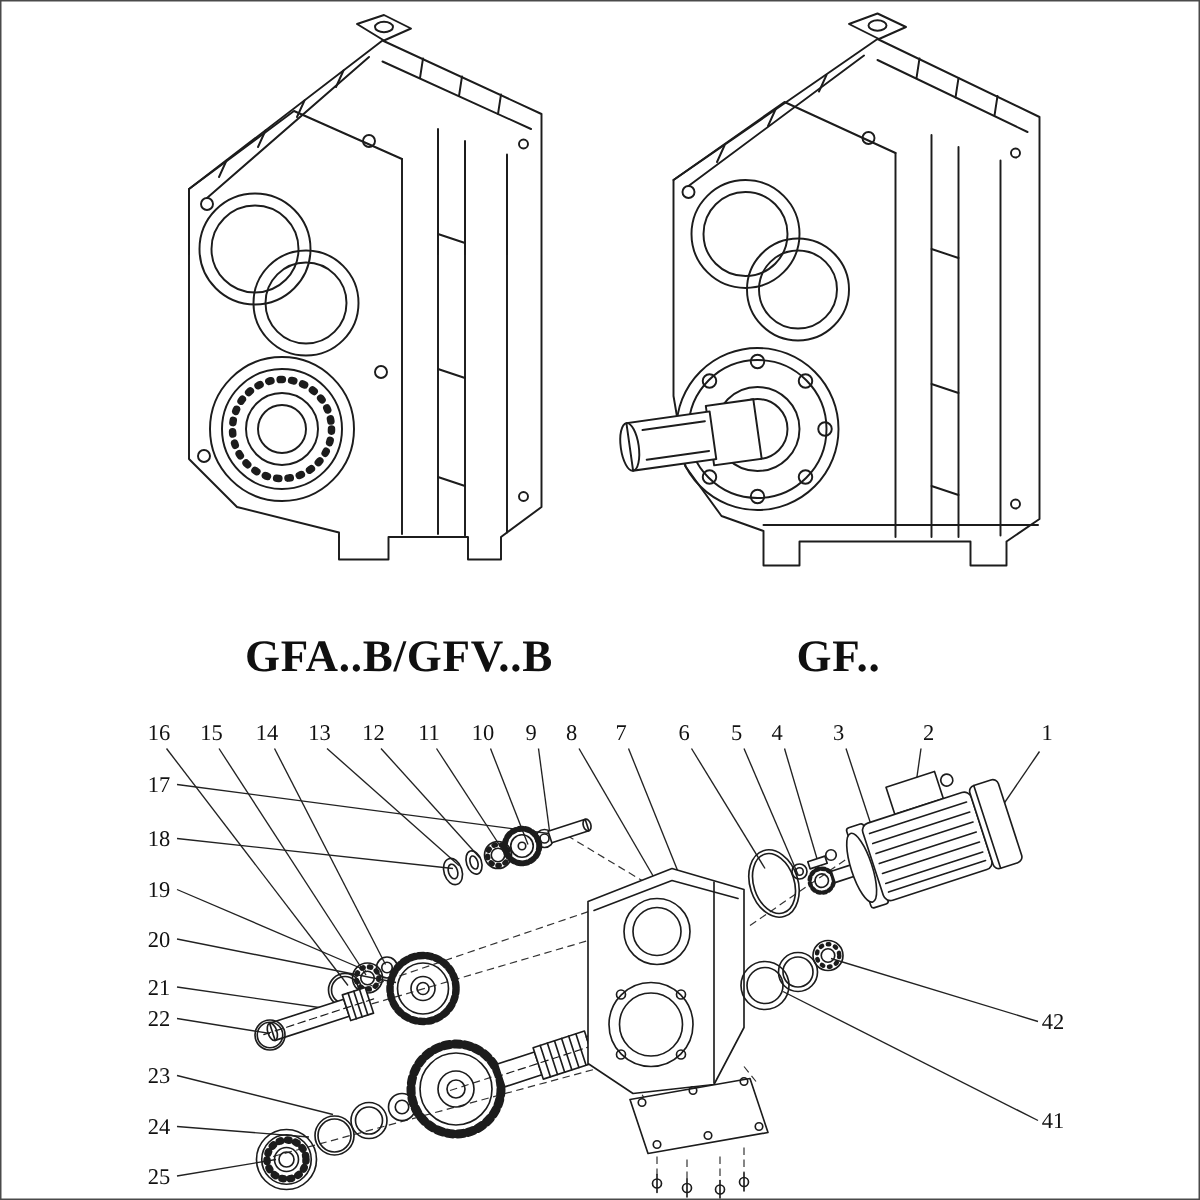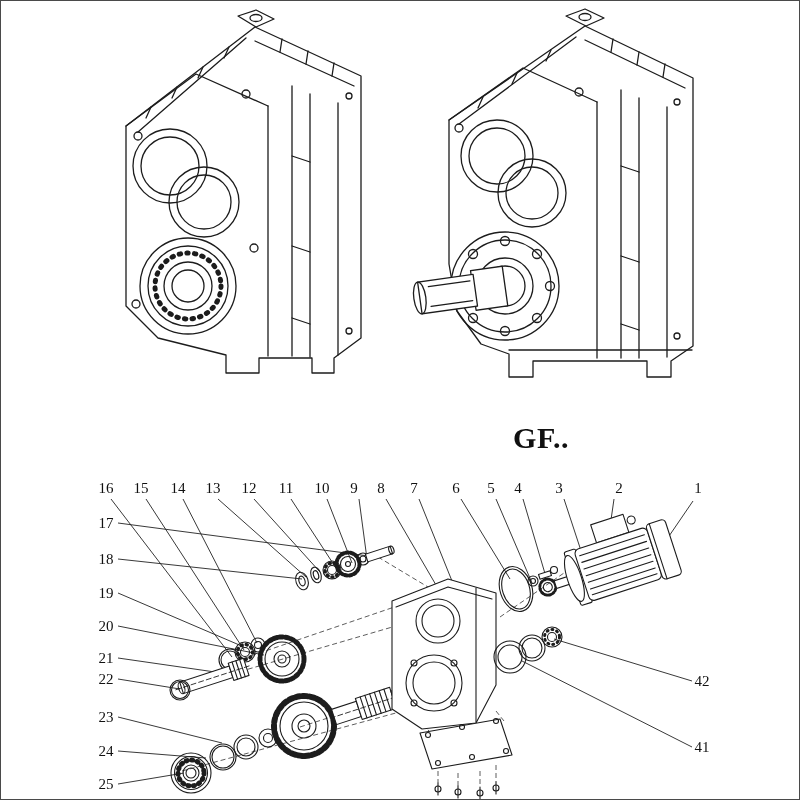--- a/index.html
+++ b/index.html
@@ -115,21 +115,22 @@
       </g>
       <g>
         <circle cx="48" cy="122" r="4"></circle>
         <circle cx="168" cy="86" r="4"></circle>
         <circle cx="266" cy="96" r="3"></circle>
         <circle cx="266" cy="330" r="3"></circle>
       </g>
     </g>
   </svg>
 
-  <div class="model-label" style="left:430px;width:220px">GF..</div>
+  <div class="model-label" style="left:95px;width:340px">GFA..B/GFV..B</div>
+  <div class="model-label" style="left:448px;width:220px">GF..</div>
 
   <svg style="left:85px;top:470px" width="630" height="330" viewBox="0 0 630 330">
 
     <g class="dash">
       <path d="M150,190 L326,130"></path>
       <path d="M96,300 L332,236"></path>
       <path d="M214,256 L338,216"></path>
       <path d="M292,86 L352,122"></path>
       <path d="M414,146 L478,102"></path>
       <path d="M108,214 L320,152"></path>

